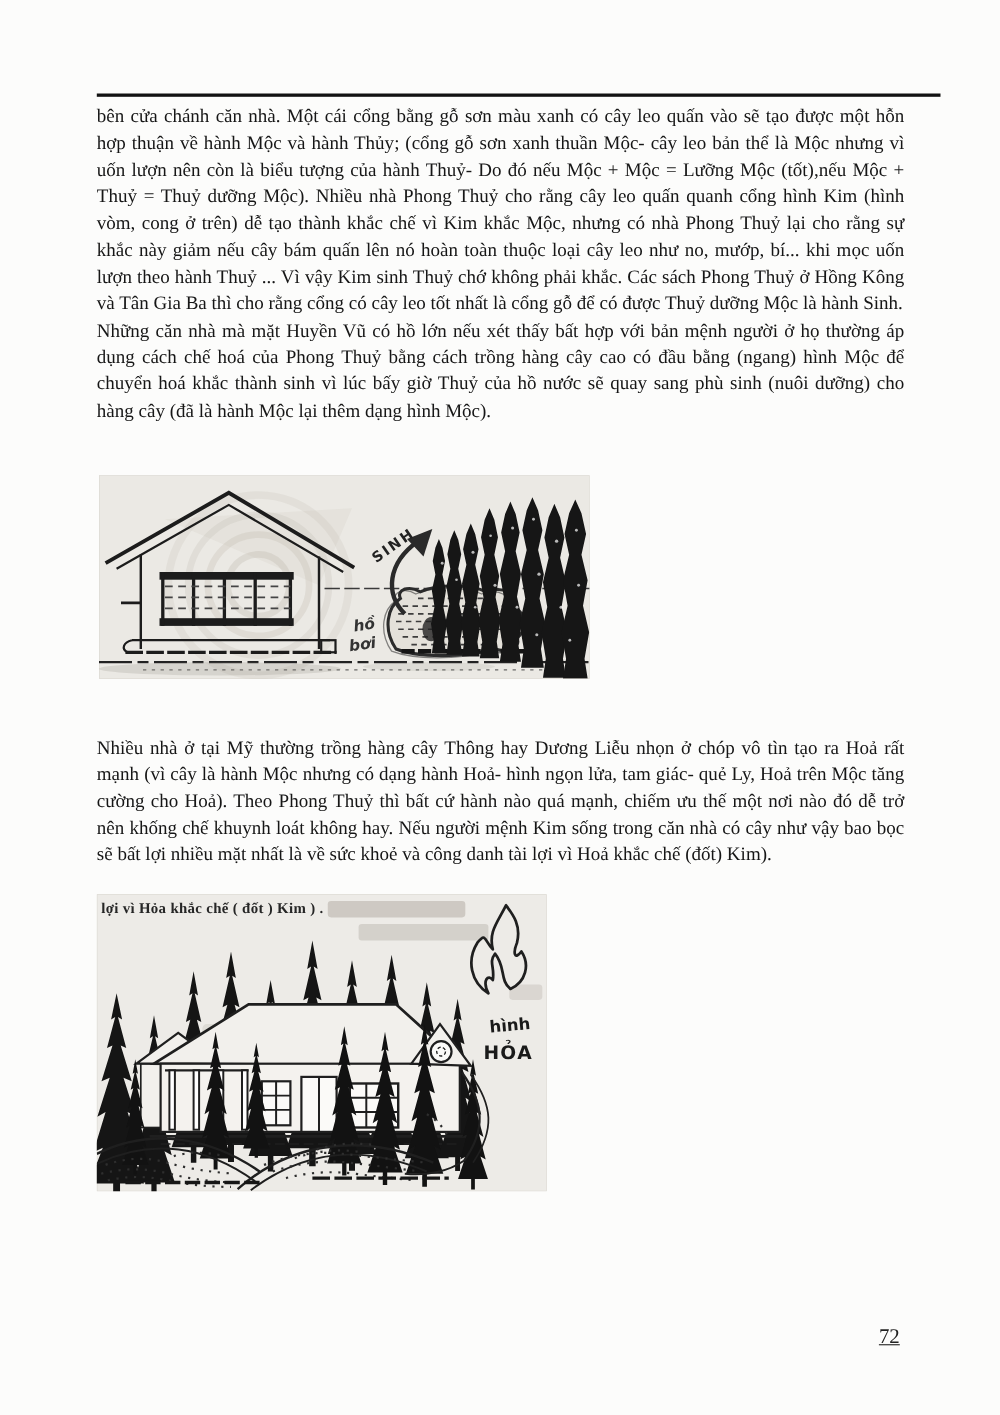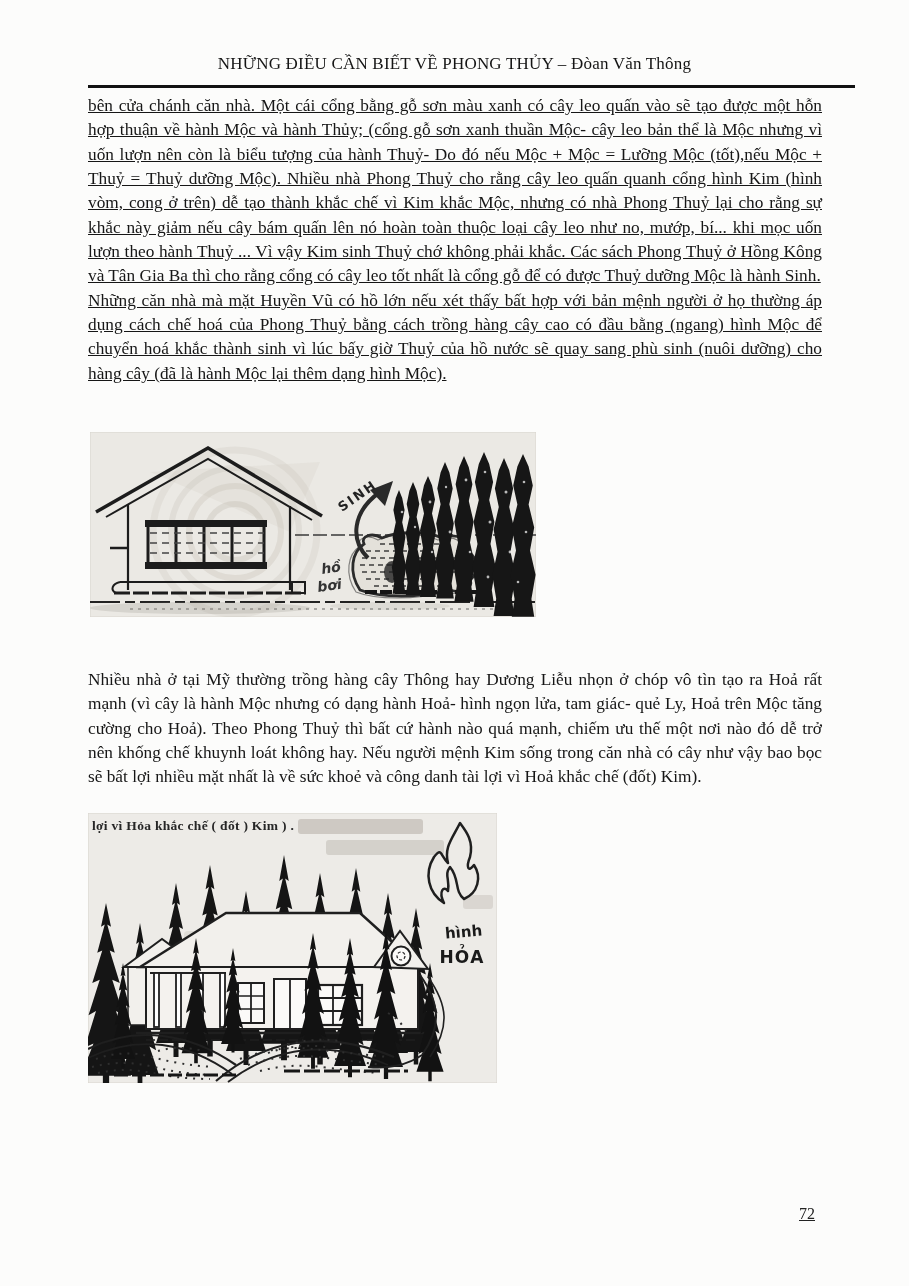--- a/index.html
+++ b/index.html
@@ -20,37 +20,36 @@
   .header-rule{
     position:absolute;top:85px;left:88px;width:767px;height:3px;
     background:#121212;
   }
   .textblock{
     position:absolute;left:88px;width:734px;
     font-size:17.3px;line-height:24.35px;
     text-align:justify;color:#161616;
   }
   .textblock p{margin:0;}
-  #block-1{top:94px;text-decoration:underline;}
+  #block-1{top:94px;}
   #block-3{top:668px;}
   .figure{position:absolute;}
   #figure-1{left:90px;top:432px;width:446px;height:185px;}
   #figure-2{left:88px;top:813px;width:409px;height:270px;}
   .figure svg{display:block;}
   .page-number{
     position:absolute;left:799px;top:1205px;
-    font-size:16px;color:#222;text-decoration:underline;
+    font-size:19px;color:#222;text-decoration:underline;
   }
 </style>
 </head>
 <body>
 
 <div class="page">
 
-  <div class="header-title">NHỮNG ĐIỀU CẦN BIẾT VỀ PHONG THỦY – Đòan Văn Thông</div>
   <div class="header-rule"></div>
 
   <div class="textblock" id="block-1">
     <p>bên cửa chánh căn nhà. Một cái cổng bằng gỗ sơn màu xanh có cây leo quấn vào sẽ tạo được một hỗn hợp thuận về hành Mộc và hành Thủy; (cổng gỗ sơn xanh thuần Mộc- cây leo bản thể là Mộc nhưng vì uốn lượn nên còn là biểu tượng của hành Thuỷ- Do đó nếu Mộc + Mộc = Lưỡng Mộc (tốt),nếu Mộc + Thuỷ = Thuỷ dưỡng Mộc). Nhiều nhà Phong Thuỷ cho rằng cây leo quấn quanh cổng hình Kim (hình vòm, cong ở trên) dễ tạo thành khắc chế vì Kim khắc Mộc, nhưng có nhà Phong Thuỷ lại cho rằng sự khắc này giảm nếu cây bám quấn lên nó hoàn toàn thuộc loại cây leo như no, mướp, bí... khi mọc uốn lượn theo hành Thuỷ ... Vì vậy Kim sinh Thuỷ chớ không phải khắc. Các sách Phong Thuỷ ở Hồng Kông và Tân Gia Ba thì cho rằng cổng có cây leo tốt nhất là cổng gỗ để có được Thuỷ dưỡng Mộc là hành Sinh.</p>
     <p>Những căn nhà mà mặt Huyền Vũ có hồ lớn nếu xét thấy bất hợp với bản mệnh người ở họ thường áp dụng cách chế hoá của Phong Thuỷ bằng cách trồng hàng cây cao có đầu bằng (ngang) hình Mộc để chuyển hoá khắc thành sinh vì lúc bấy giờ Thuỷ của hồ nước sẽ quay sang phù sinh (nuôi dưỡng) cho hàng cây (đã là hành Mộc lại thêm dạng hình Mộc).</p>
   </div>
 
   <div class="figure" id="figure-1">
     <svg width="446" height="185" viewBox="0 0 446 185" xmlns="http://www.w3.org/2000/svg">
       <defs>

